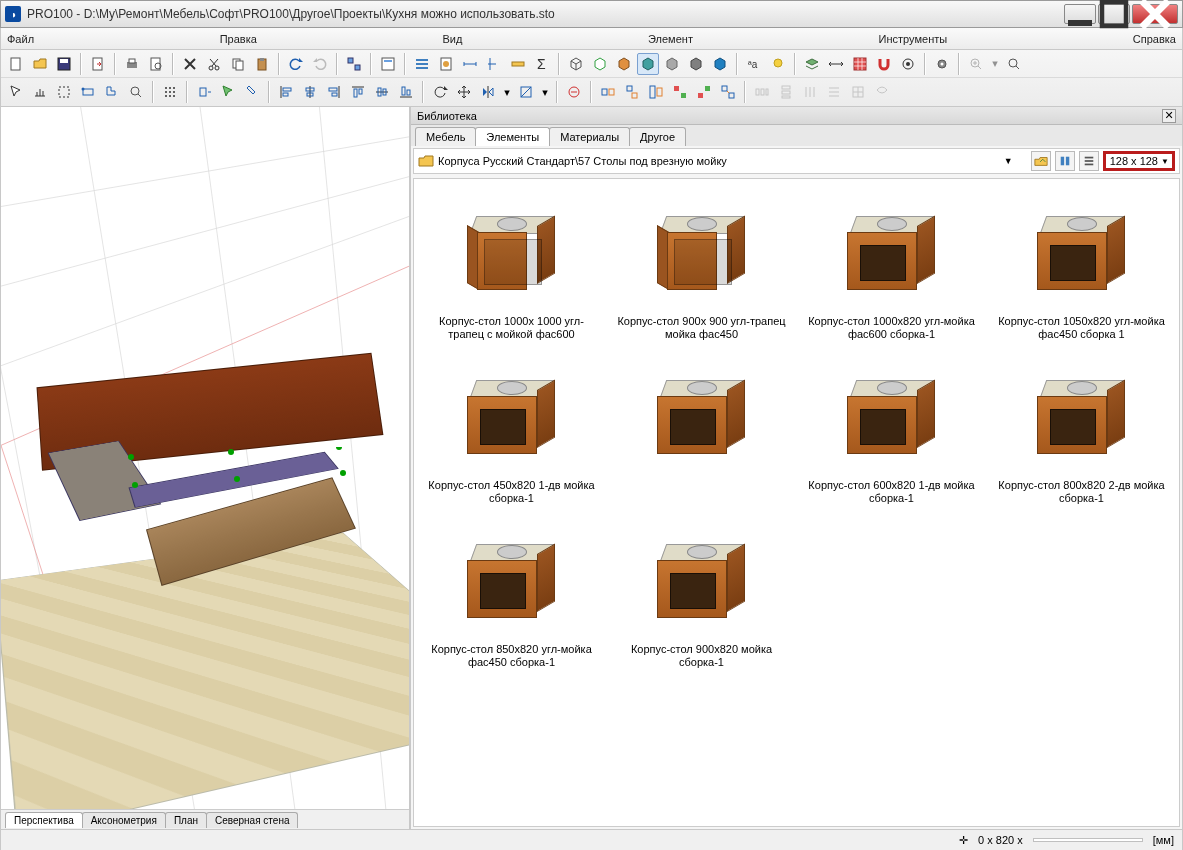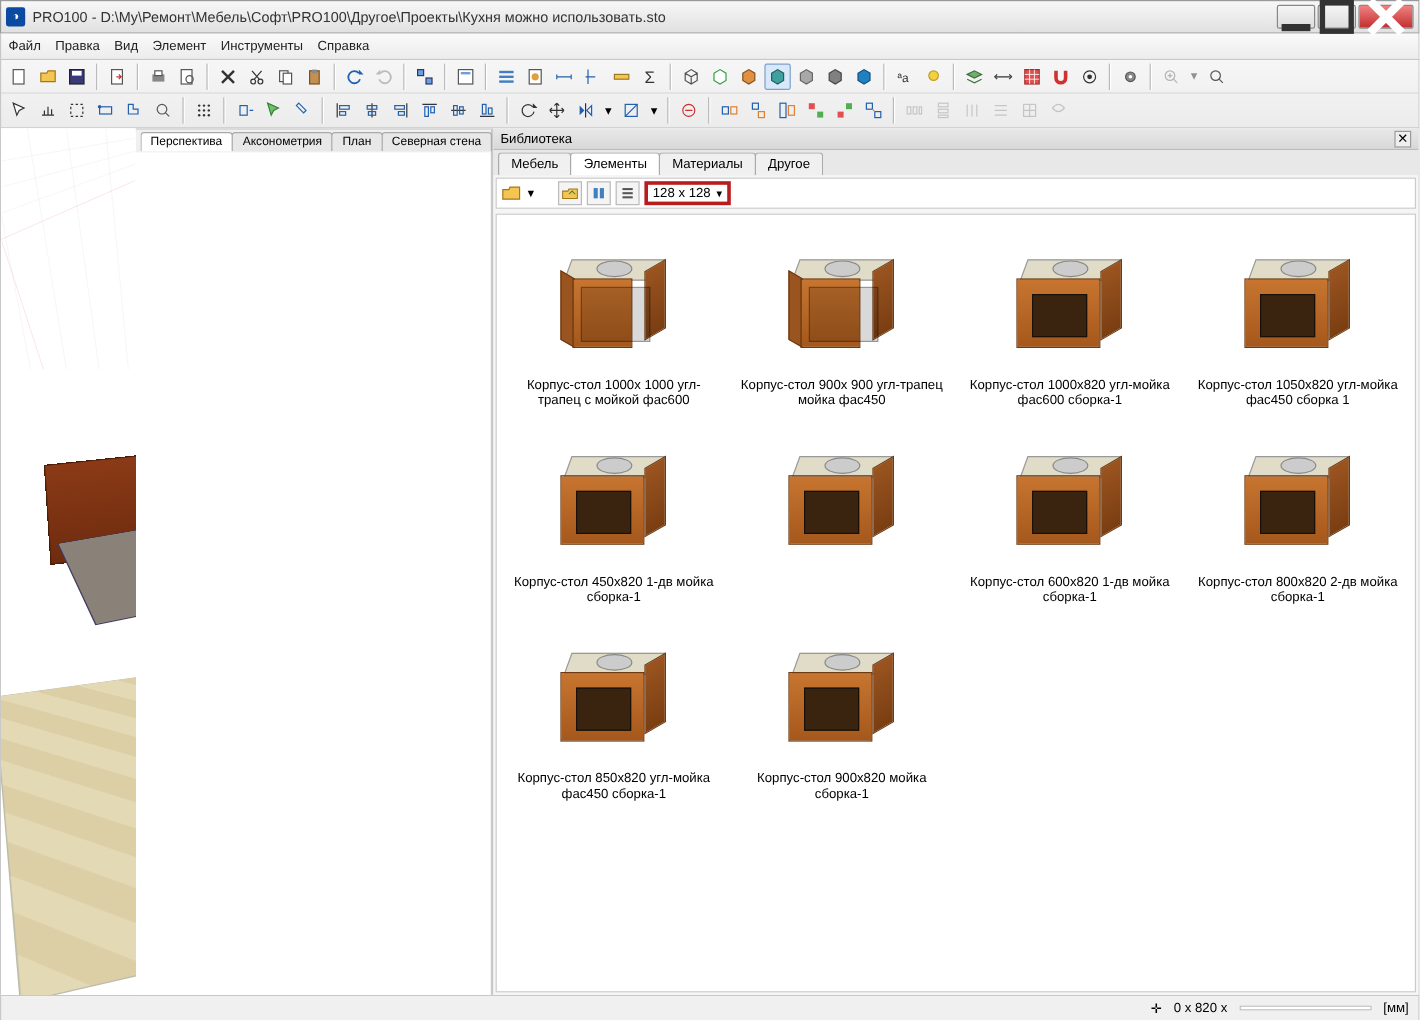--- a/index.html
+++ b/index.html
@@ -8,34 +8,34 @@
 
 .titlebar { height: 28px; background: linear-gradient(#f8f8f8,#e0e0e0); border: 1px solid #9a9a9a; display: flex; align-items: center; padding: 0 4px; }
 .titlebar .app-icon { width: 16px; height: 16px; background: #0a4aa0; border-radius: 2px; margin-right: 6px; display: inline-flex; align-items:center; justify-content:center; color:#fff; font-size:10px;}
 .titlebar .title-text { flex: 1; color: #333; font-size: 12px; }
 .win-btns { display: flex; }
 .win-btn { width: 32px; height: 20px; margin-left: 2px; display:flex; align-items:center; justify-content:center; border: 1px solid #888; background: linear-gradient(#f5f5f5,#ddd); border-radius:2px; }
 .win-btn.close { background: linear-gradient(#f08080,#c23030); color:#fff; width: 46px;}
 .win-btn.close svg { fill:#fff; }
 
 
-.menubar { height: 22px; background: linear-gradient(#fafafa,#ececec); border: 1px solid #c8c8c8; border-top: none; display: flex; align-items: center; padding: 0 6px; gap: 12px; }
+.menubar { height: 22px; background: linear-gradient(#fafafa,#ececec); border: 1px solid #c8c8c8; border-top: none; display: flex; align-items: center; padding: 0 6px; gap: 12px; justify-content: space-between; }
 .menubar span { color: #222; cursor: default; }
 
 
 .toolbars { border: 1px solid #c8c8c8; border-top:none; background: linear-gradient(#f6f6f6,#ececec); }
 .toolbar-row { display: flex; align-items: center; height: 28px; padding: 0 4px; gap: 2px; border-bottom: 1px solid #dadada; }
 .toolbar-row:last-child{border-bottom:none;}
 .tb-btn { width: 22px; height: 22px; display:flex; align-items:center; justify-content:center; border:1px solid transparent; border-radius:2px; background:transparent;}
 .tb-sep { width: 2px; height: 22px; border-left:1px solid #bbb; border-right:1px solid #fff; margin: 0 3px;}
 .tb-btn svg { width:16px; height:16px; }
 
 
 .main { display:flex; height: calc(850px - 28px - 22px - 56px - 22px); border:1px solid #c8c8c8; border-top:none; border-bottom:none; }
-.viewport { width: 410px; position:relative; background:#fff; border-right: 2px solid #c8c8c8; display:flex; }
+.viewport { width: 410px; position:relative; background:#fff; border-right: 2px solid #c8c8c8; display:flex; flex-direction:column;}
 .canvas3d { flex:1; position:relative; overflow:hidden; background:#fff;}
 .view-tabs { height: 20px; background:#f0f0f0; border-top:1px solid #ccc; display:flex; align-items:center; gap:0; padding-left:4px;}
 .view-tab { padding: 2px 8px; border:1px solid #aaa; border-bottom:none; background:#fff; border-radius:3px 3px 0 0; margin-right:-1px; font-size:10px;}
 .view-tab.inactive { background:#e8e8e8; }
 
 
 .library { flex:1; display:flex; flex-direction:column; background:#f5f5f5;}
 .lib-title { height:18px; background: linear-gradient(#e8e8e8,#d8d8d8); padding:2px 6px; font-size:11px; border-bottom:1px solid #bbb; display:flex; align-items:center; justify-content:space-between;}
 .lib-close { width:14px; height:14px; display:flex; align-items:center; justify-content:center; background:#eee; border:1px solid #999;}
 .lib-tabs { display:flex; background:#e8e8e8; padding: 2px 4px 0 4px; gap:0;}
@@ -607,20 +607,21 @@
     <div class="lib-tabs">
       <div class="lib-tab">Мебель</div>
       <div class="lib-tab active">Элементы</div>
       <div class="lib-tab">Материалы</div>
       <div class="lib-tab">Другое</div>
     </div>
     <div class="lib-path-row">
       <svg class="folder-ic" viewBox="0 0 16 14">
           <path d="M1 4 h5 l1 -2 h8 v10 h-14 z" fill="#f4c550" stroke="#a07820"></path>
         </svg>
+      <span class="lib-path">Корпуса Русский Стандарт\57 Столы под врезную мойку</span>
       <span style="font-size:9px;">▼</span>
       <span style="width:10px;"></span>
       <div class="lib-path-btn">
           <svg viewBox="0 0 16 16" width="14" height="14">
             <path d="M1 6 h5 l1 -2 h8 v9 h-14 z" fill="#f4c550" stroke="#a07820"></path>
             <path d="M7 9 l3 -3 l3 3" fill="none" stroke="#408040"></path>
           </svg>
         </div>
       <div class="lib-path-btn">
           <svg viewBox="0 0 14 14" width="12" height="12">

